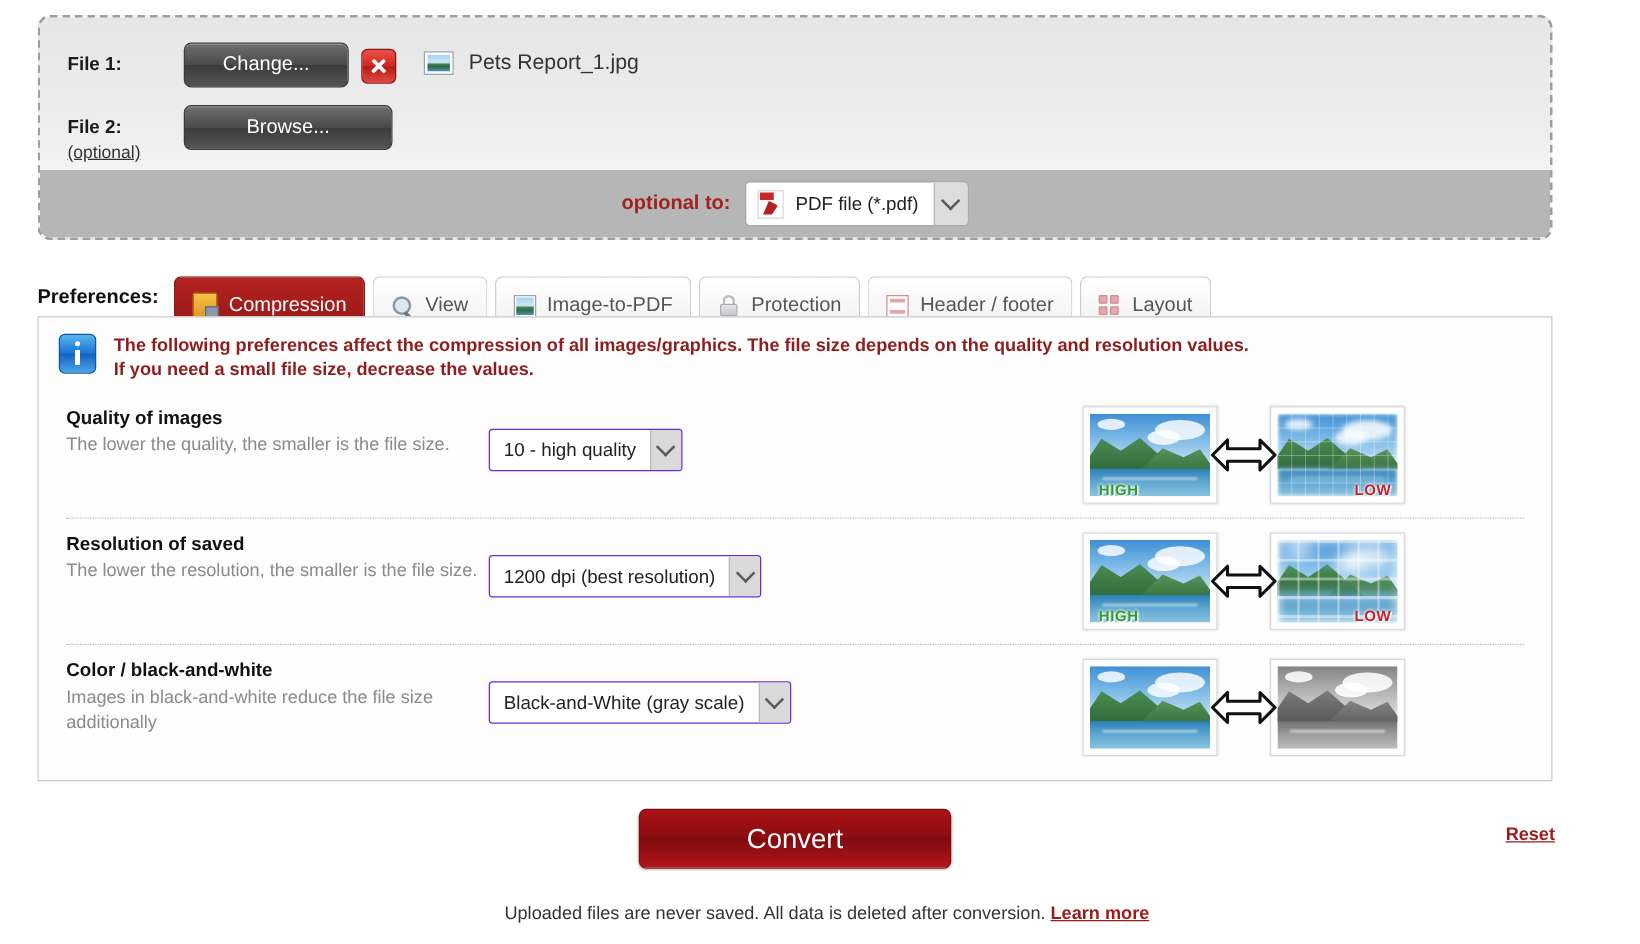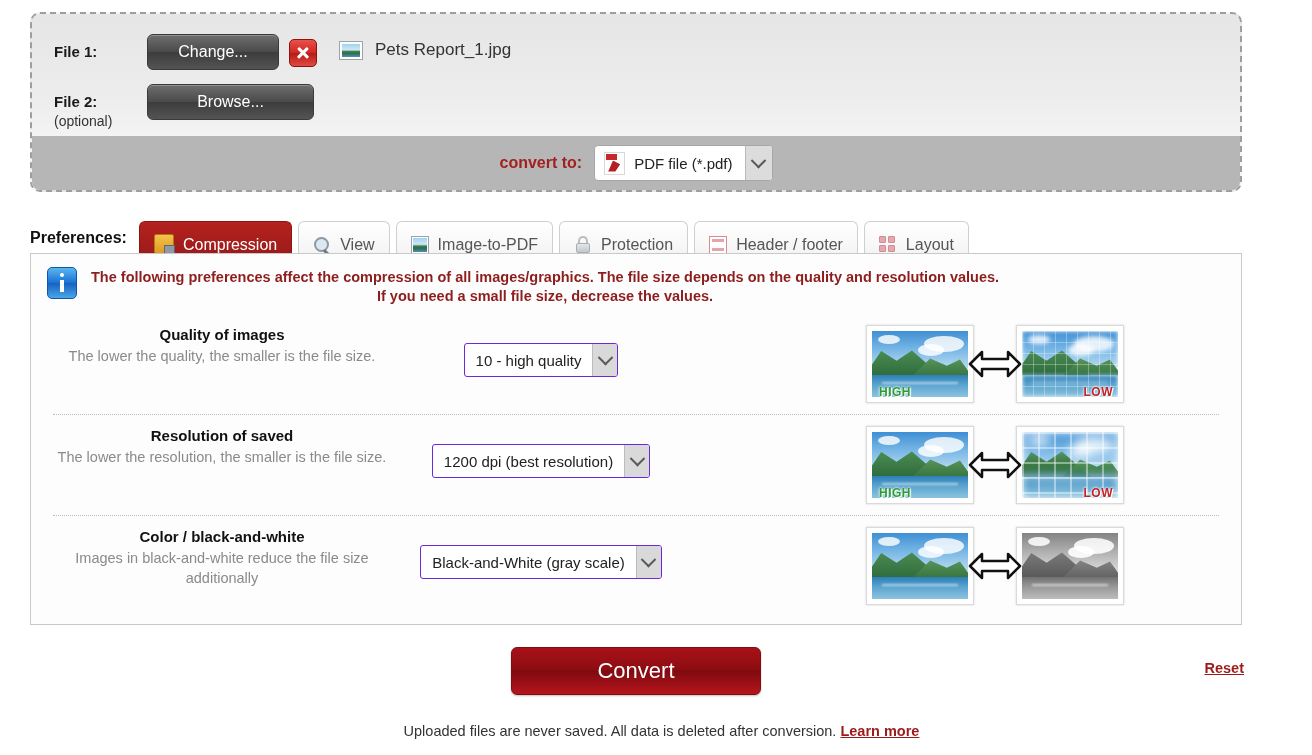--- a/index.html
+++ b/index.html
@@ -49,20 +49,21 @@
     color: #1a1a1a;
     line-height: 20px;
     padding-top: 8px;
   }
   .file-label .sub {
     display: block;
     font-weight: normal;
     font-size: 14px;
     color: #333;
     line-height: 18px;
+    text-decoration: underline;
   }
   .btn-gray {
     width: 132px;
     height: 36px;
     border: 1px solid #3a3a3a;
     border-radius: 6px;
     background: linear-gradient(to bottom, #6e6e6e 0%, #4a4a4a 50%, #3c3c3c 51%, #545454 100%);
     color: #ffffff;
     font-size: 16px;
     font-family: "Liberation Sans", sans-serif;
@@ -352,21 +353,20 @@
   
   .panel {
     position: absolute;
     left: 30px;
     top: 253px;
     width: 1212px;
     height: 372px;
     border: 1px solid #c9c9c9;
     background: #fdfdfd;
     box-sizing: border-box;
-    text-align: center;
   }
   .notice {
     display: flex;
     padding: 13px 16px 8px 16px;
   }
   .info-icon {
     width: 28px;
     height: 30px;
     flex: 0 0 auto;
     border-radius: 5px;
@@ -645,21 +645,21 @@
       <div class="file-label">
         <span>File 2:</span>
         <span class="sub">(optional)</span>
       </div>
       <button class="btn-gray btn-browse">Browse...</button>
     </div>
 
   </div>
 
   <div class="convert-bar">
-    <span class="convert-to-label">convert to:</span>
+    <span class="convert-to-label">optional to:</span>
     <div class="select-box">
       <span class="sel-content">
         <span class="pdf-icon"></span>
         <span>PDF file (*.pdf)</span>
       </span>
       <span class="sel-arrow">
           <i class="chev"></i>
         </span>
     </div>
   </div>

